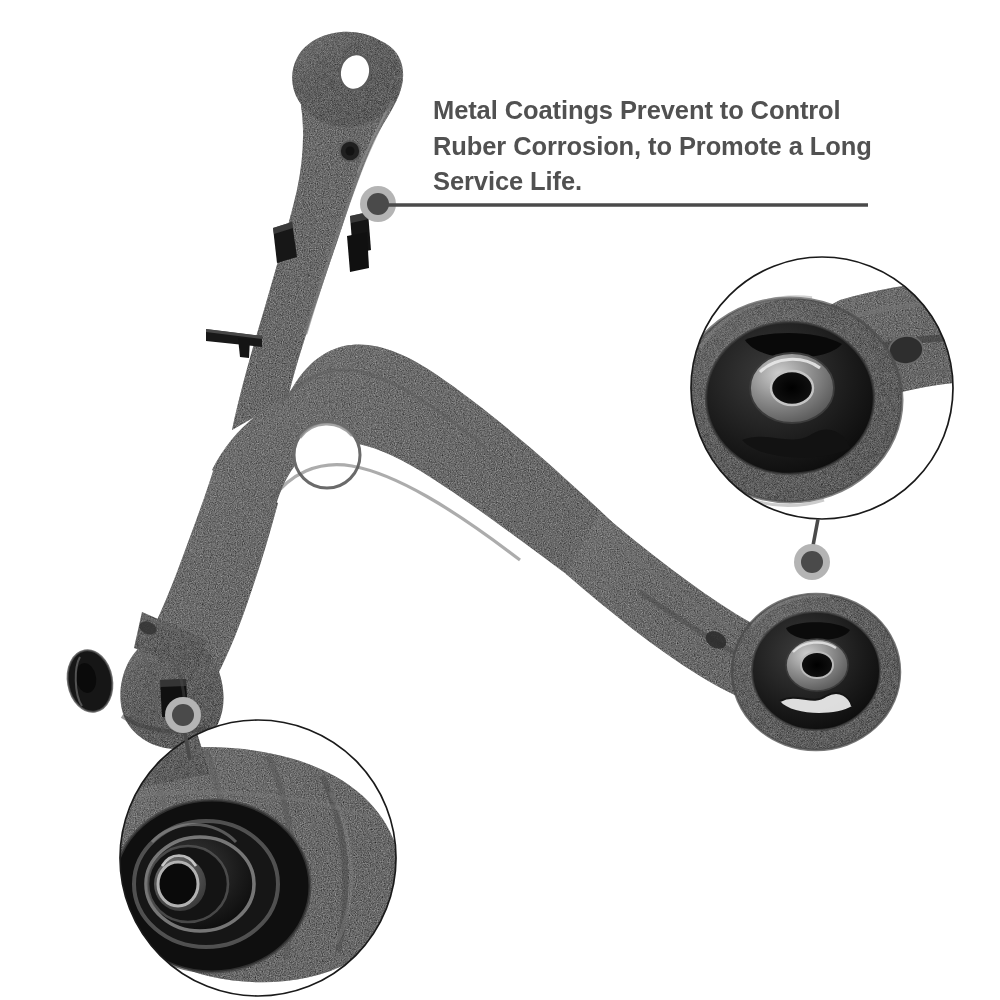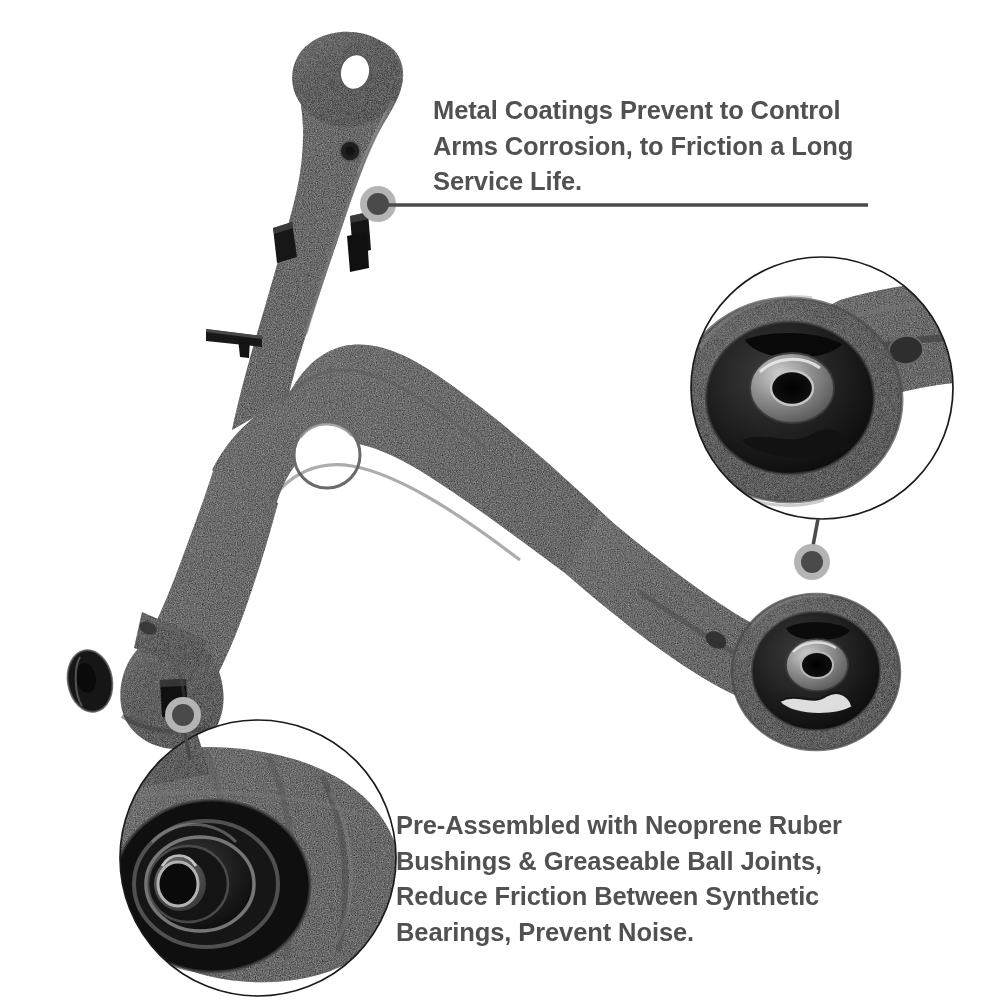--- a/index.html
+++ b/index.html
@@ -351,17 +351,16 @@
       <circle cx="812" cy="562" r="18" fill="#b4b4b4"></circle>
       <circle cx="812" cy="562" r="11" fill="#4a4a4a"></circle>
     </g>
 
     <g>
       <circle cx="183" cy="715" r="18" fill="#b4b4b4"></circle>
       <circle cx="183" cy="715" r="11" fill="#4a4a4a"></circle>
     </g>
   </svg>
 
-  <div id="text-top" class="callout-text">Metal Coatings Prevent to Control Arms Corrosion, to Friction a Long Service Life.</div>
-
-  <div id="text-bottom" class="callout-text">Pre-Assembled with Neoprene Ruber Bushings &amp; Greaseable Ball Joints, Reduce Friction Between Synthetic Bearings, Prevent Noise.</div>
+  <div id="text-top" class="callout-text">Metal Coatings Prevent to Control Ruber Corrosion, to Promote a Long Service Life.</div>
+
 
 </div>
 
 </body></html>

